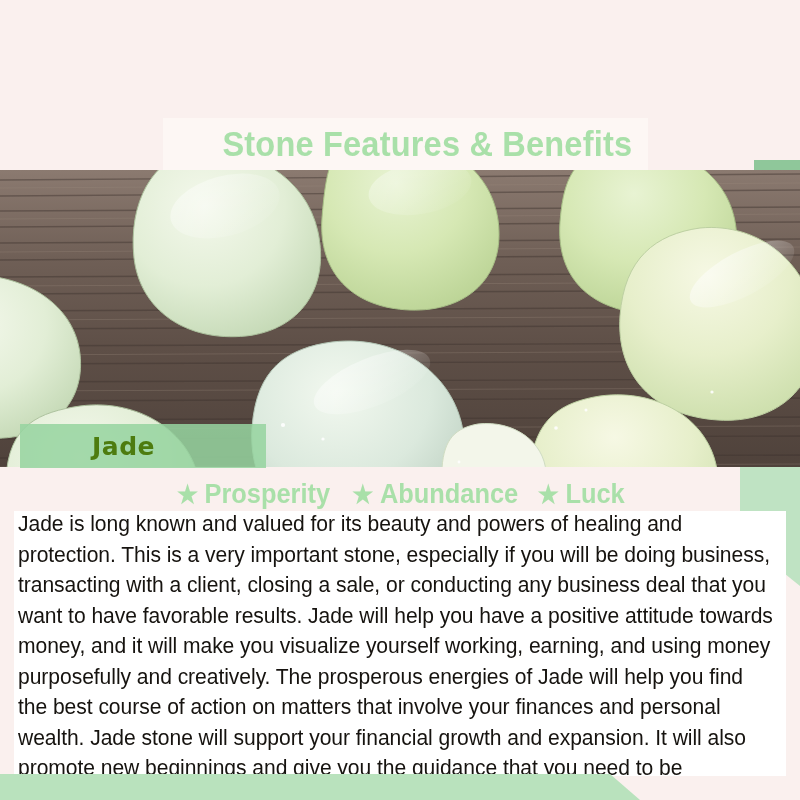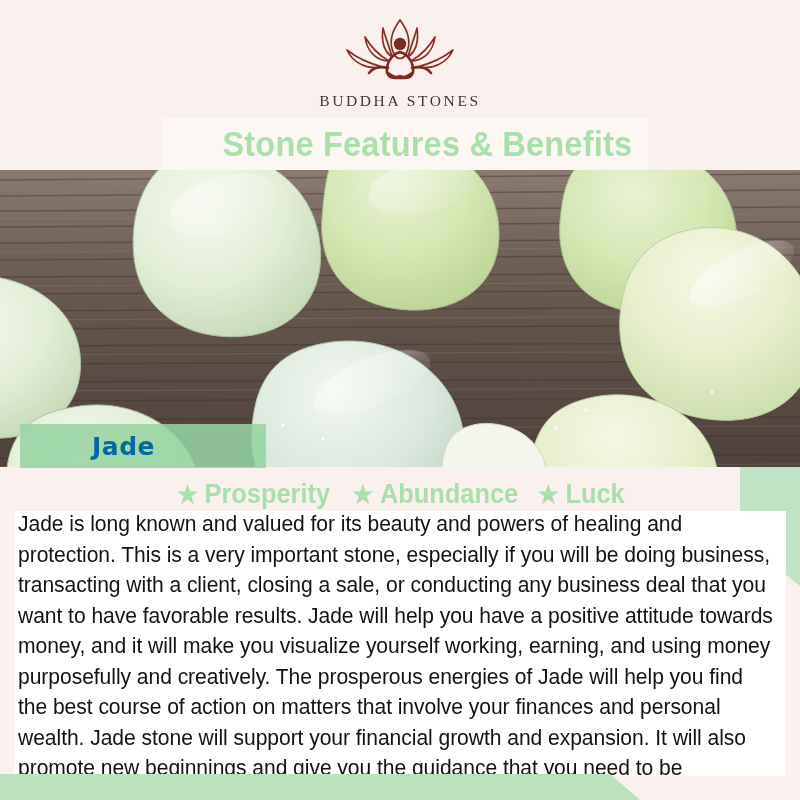--- a/index.html
+++ b/index.html
@@ -148,21 +148,21 @@
     top: 424px;
     width: 246px;
     height: 44px;
     background: rgba(150, 212, 160, 0.86);
     z-index: 9;
     display: flex;
     align-items: center;
   }
   #jade-label {
     margin-left: 72px;
-    color: #0369a1;
+    color: #4d7c0f;
     font-family: "DejaVu Sans", sans-serif;
     font-size: 25px;
     font-weight: bold;
     letter-spacing: 0.5px;
   }
 
   
   #benefits {
     position: absolute;
     left: 0;
@@ -216,43 +216,20 @@
     letter-spacing: -0.05px;
     transform: scaleX(0.985);
     transform-origin: left top;
   }
 </style>
 </head>
 <body>
 
 <div id="page">
 
-  <div id="header">
-    <div id="logo-wrap">
-      <svg id="lotus-icon" viewBox="0 0 150 72">
-        <g fill="none" stroke="#8a2f24" stroke-width="1.7" stroke-linecap="round" stroke-linejoin="round">
-          <path d="M75 4 C66 16, 64 28, 69 38 C72 44, 78 44, 81 38 C86 28, 84 16, 75 4 Z"></path>
-          <path d="M58 12 C56 26, 60 36, 67 41 C64 30, 60 20, 58 12 Z"></path>
-          <path d="M92 12 C94 26, 90 36, 83 41 C86 30, 90 20, 92 12 Z"></path>
-          <path d="M40 21 C42 36, 52 45, 64 45 C55 40, 46 31, 40 21 Z"></path>
-          <path d="M110 21 C108 36, 98 45, 86 45 C95 40, 104 31, 110 21 Z"></path>
-          <path d="M22 34 C28 47, 42 54, 58 51 C46 48, 32 42, 22 34 Z"></path>
-          <path d="M128 34 C122 47, 108 54, 92 51 C104 48, 118 42, 128 34 Z"></path>
-        </g>
-        <g fill="none" stroke="#7d2a20" stroke-width="2.6" stroke-linecap="round" stroke-linejoin="round">
-          <circle cx="75" cy="28" r="6.2" fill="#7d2a20" stroke="none"></circle>
-          <path d="M75 36 C68 38, 63 44, 62 52 C61 58, 64 62, 70 62 L80 62 C86 62, 89 58, 88 52 C87 44, 82 38, 75 36 Z"></path>
-          <path d="M63 52 C55 50, 48 52, 44 57"></path>
-          <path d="M87 52 C95 50, 102 52, 106 57"></path>
-          <path d="M63 57 C68 61, 72 62, 75 60 C78 62, 82 61, 87 57"></path>
-        </g>
-      </svg>
-      <span id="brand-name">BUDDHA STONES</span>
-    </div>
-  </div>
 
   <div class="accent" id="accent-left"></div>
   <div class="accent" id="accent-right"></div>
   <div class="accent" id="accent-left-low"></div>
   <div class="accent" id="accent-right-low"></div>
 
   <div id="photo">
     <svg id="photo-canvas" viewBox="0 0 800 297" preserveAspectRatio="none">
       <defs>
         <linearGradient id="wood" x1="0" y1="0" x2="0" y2="1">

